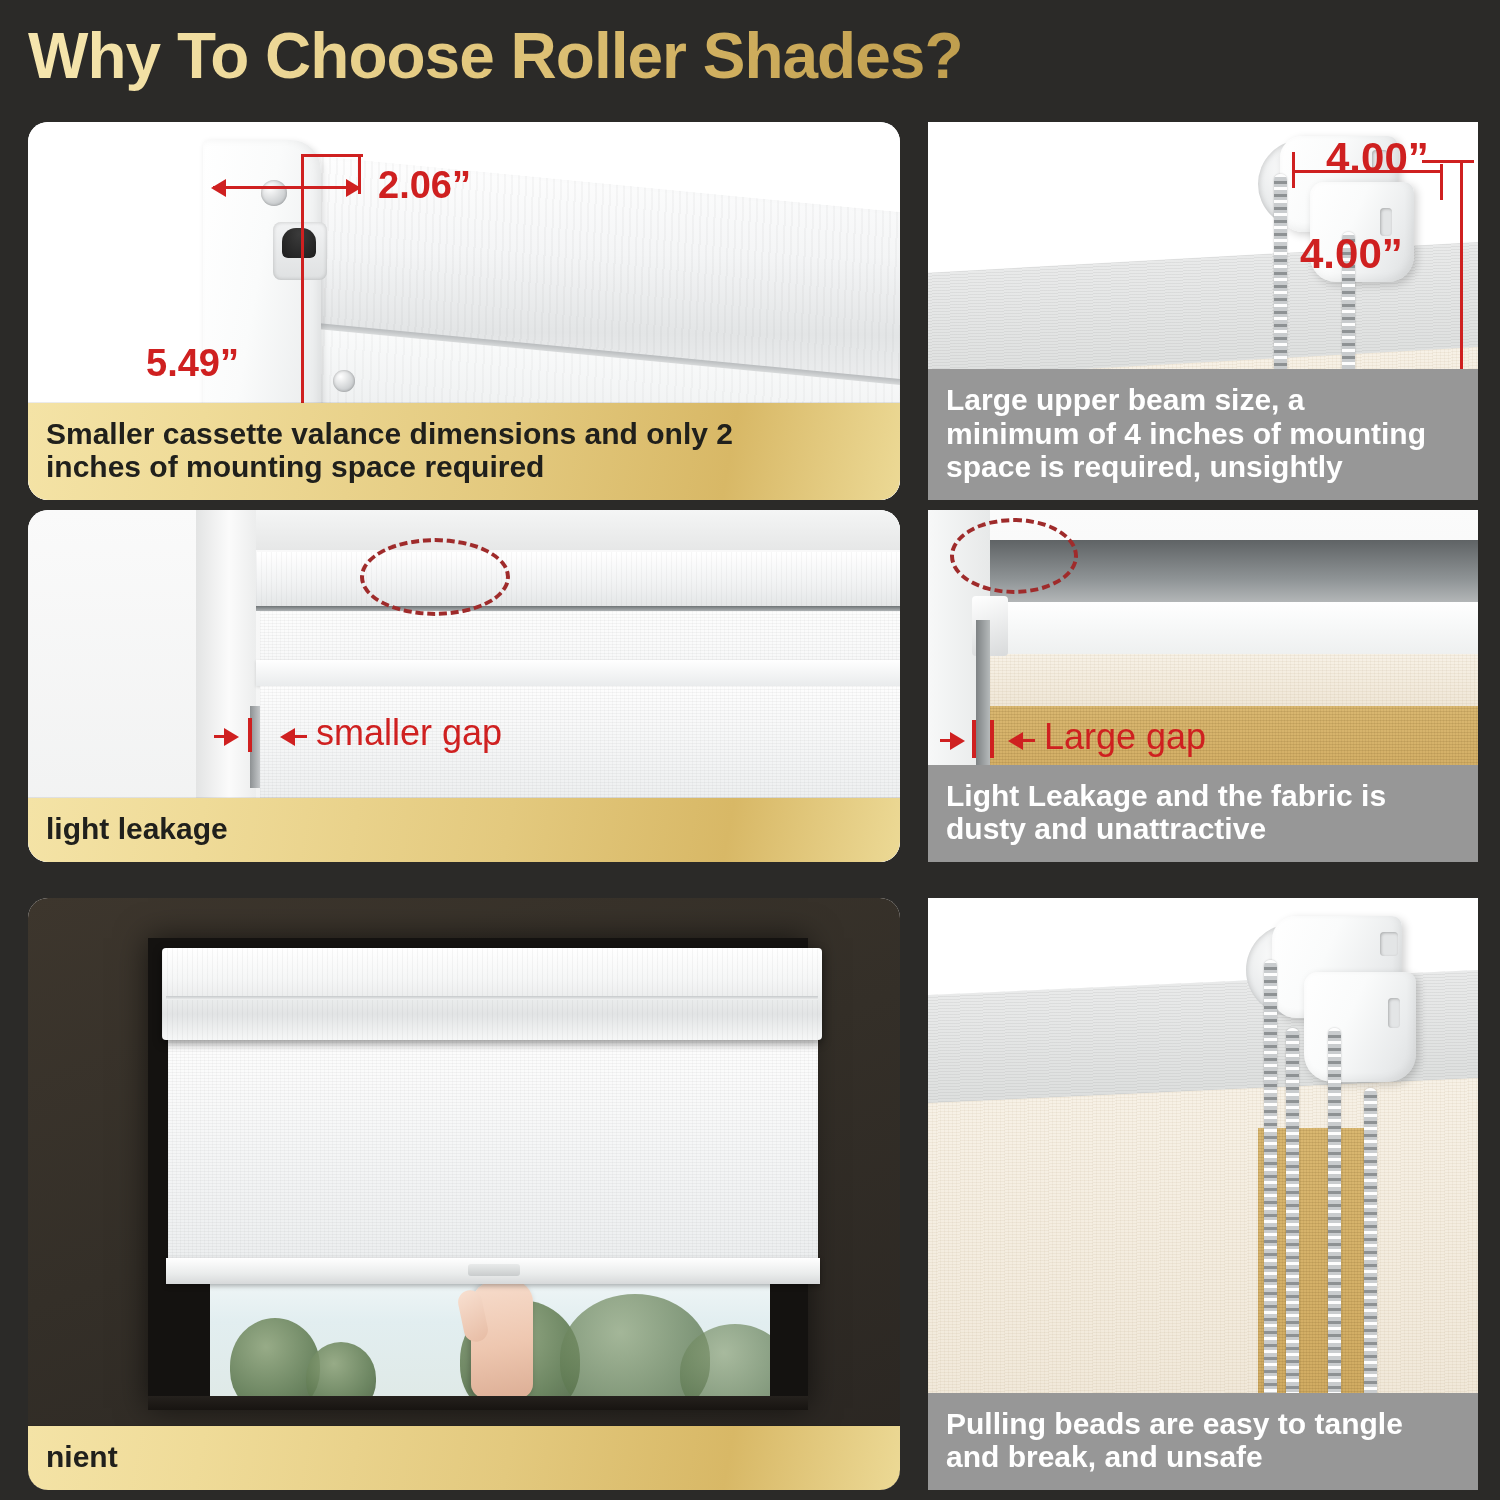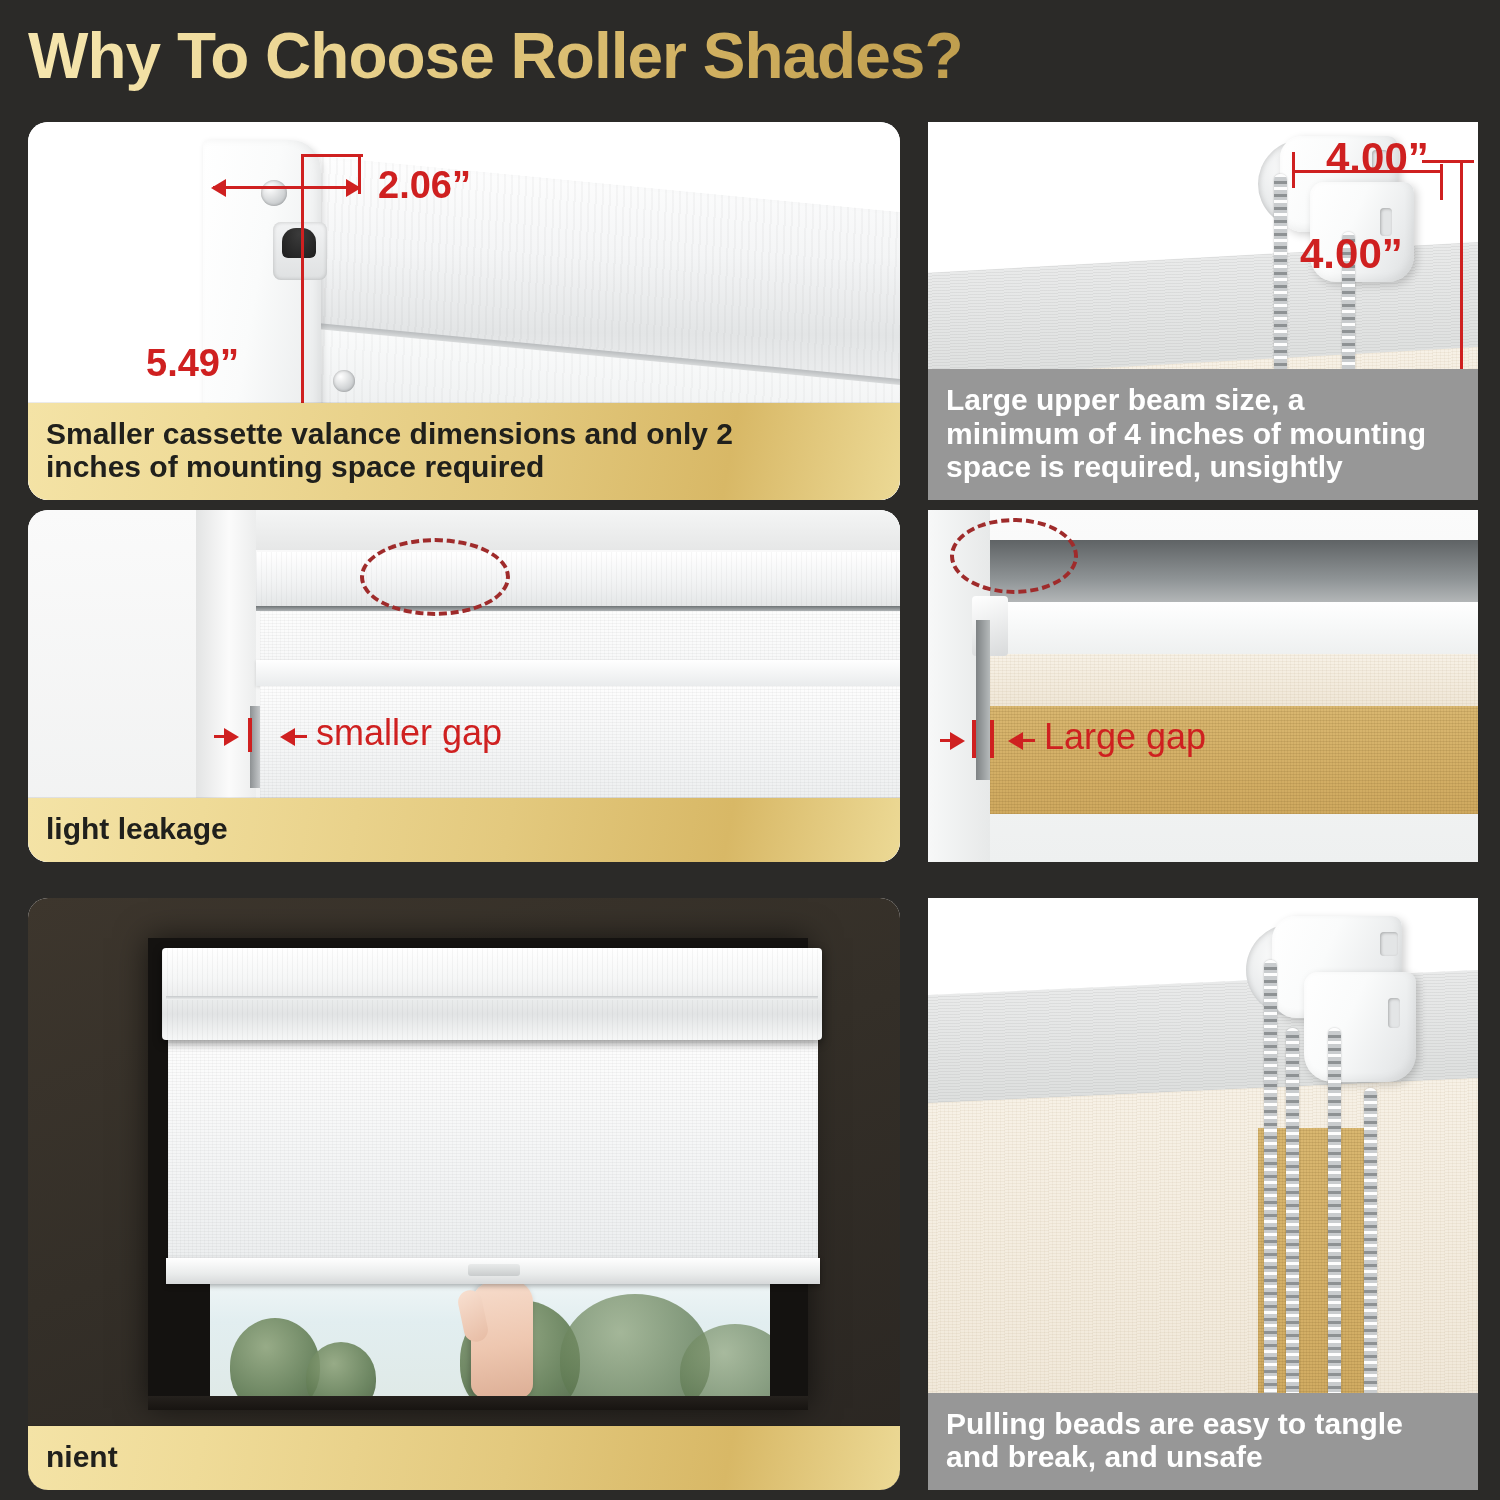--- a/index.html
+++ b/index.html
@@ -445,20 +445,24 @@
       <div class="p4-gapbar"></div>
       <div class="dashed-ellipse" style="left:22px;top:8px;width:128px;height:76px;"></div>
 
       <div class="arrow arrow-r" style="left:22px;top:222px;"></div>
       <div class="dim-line dim-h" style="left:12px;top:229px;width:14px;"></div>
       <div class="tick" style="left:44px;top:210px;width:4px;height:38px;"></div>
       <div class="tick" style="left:62px;top:210px;width:4px;height:38px;"></div>
       <div class="arrow arrow-l" style="left:80px;top:222px;"></div>
       <div class="dim-line dim-h" style="left:93px;top:229px;width:14px;"></div>
       <div class="dim-txt" style="left:116px;top:206px;font-size:36px;font-weight:normal;">Large gap</div>
+    </div>
+    <div class="caption gray">
+      <span class="line">Light Leakage and the fabric is</span>
+      <span class="line">dusty and unattractive</span>
     </div>
   </div>
 
   <div class="panel left row3">
     <div class="photo">
       <div class="p5-wall"></div>
       <div class="p5-window"></div>
       <div class="p5-glass">
         <div class="tree" style="left:20px;top:34px;width:90px;height:96px;"></div>
         <div class="tree" style="left:96px;top:58px;width:70px;height:72px;"></div>

